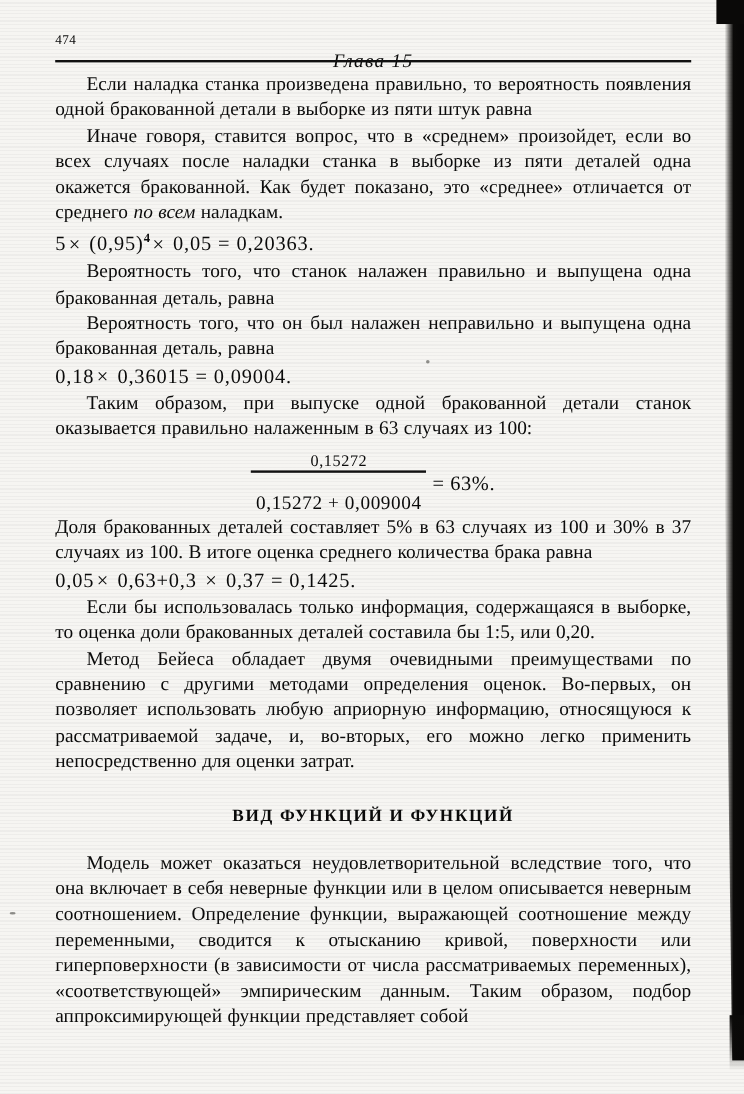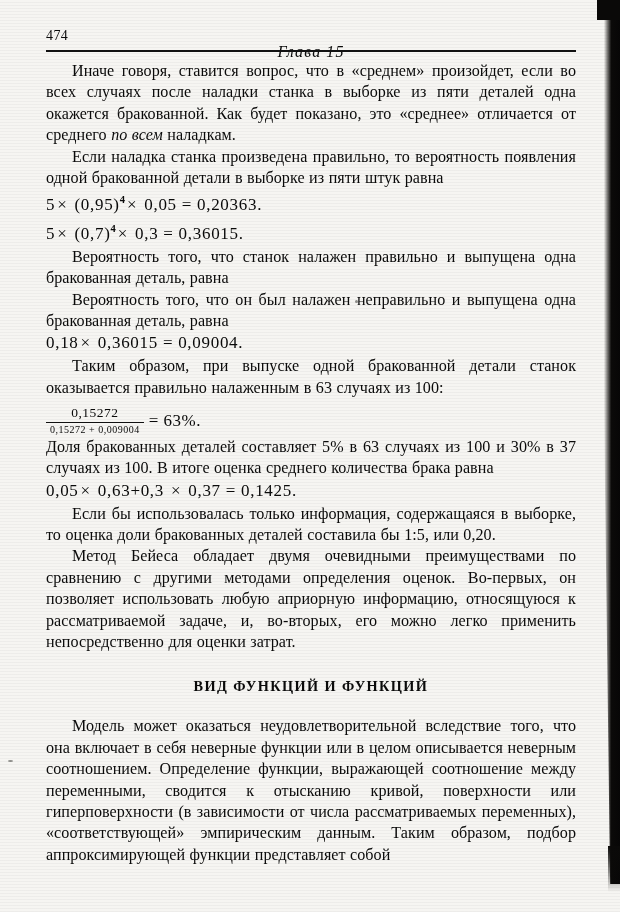--- a/index.html
+++ b/index.html
@@ -66,21 +66,21 @@
     position: absolute;
     left: 46px;
     top: 28px;
     width: 530px;
     height: 22px;
   }
   .folio {
     position: absolute;
     left: 0;
     top: 0;
-    font-size: 14px;
+    font-size: 11px;
     letter-spacing: .4px;
   }
   .running-head {
     position: absolute;
     left: 0;
     top: 15px;
     width: 530px;
     text-align: center;
     font-style: italic;
     font-size: 16px;
@@ -135,43 +135,45 @@
     vertical-align: super;
     font-weight: 700;
     letter-spacing: 0;
   }
   .op { padding: 0 2px; }
 
   
   .fraction-row {
     display: flex;
     align-items: center;
+    justify-content: center;
     font-size: 15px;
     line-height: 1.15;
   }
   .frac {
     display: inline-flex;
     flex-direction: column;
     align-items: center;
     margin-right: 3px;
   }
   .frac .num {
     font-size: 13.5px;
     letter-spacing: .5px;
     padding: 0 6px 1px 6px;
   }
   .frac .bar {
     width: 100%;
     height: 1.6px;
     background: #111;
   }
   .frac .den {
-    font-size: 10px;
+    font-size: 16px;
     letter-spacing: .5px;
     padding: 1px 4px 0 4px;
+    margin-top: 16px;
   }
   .frac-eq {
     font-size: 17px;
     letter-spacing: .5px;
     padding-left: 2px;
   }
 
   
   .section-heading {
     margin: 0;
@@ -197,28 +199,27 @@
 <div id="page">
 
   <div class="header">
     <span class="folio">474</span>
     <span class="running-head">Глава  15</span>
   </div>
   <div class="rule"></div>
 
   <div class="body">
 
+    <p class="para sp-before-4">Если наладка станка произведена правильно, то вероятность появления одной бракованной детали в выборке из пяти штук равна</p>
+
     <p class="para"><span>Иначе говоря, ставится вопрос, что в «среднем» произойдет, если во всех случаях после наладки станка в выборке из пяти деталей одна окажется бракованной. Как будет показано, это «среднее» отличается от среднего </span><em class="it">по всем</em><span> наладкам.</span></p>
 
-    <p class="para sp-before-4">Если наладка станка произведена правильно, то вероятность появления одной бракованной детали в выборке из пяти штук равна</p>
-
     <p class="formula sp-before-6"><span>5</span><span class="op">×</span>&nbsp;<span>(0,95)</span><sup>4</sup><span class="op">×</span>&nbsp;<span>0,05</span>&nbsp;<span>=</span>&nbsp;<span>0,20363.</span></p>
 
 
-    <p class="formula sp-before-6"><span>5</span><span class="op">×</span>&nbsp;<span>(0,7)</span><sup>4</sup><span class="op">×</span>&nbsp;<span>0,3</span>&nbsp;<span>=</span>&nbsp;<span>0,36015.</span></p>
 
     <p class="para sp-before-8">Вероятность того, что станок налажен правильно и выпущена одна бракованная деталь, равна</p>
 
 
     <p class="para sp-before-8">Вероятность того, что он был налажен неправильно и выпущена одна бракованная деталь, равна</p>
 
     <p class="formula sp-before-6"><span>0,18</span><span class="op">×</span>&nbsp;<span>0,36015</span>&nbsp;<span>=</span>&nbsp;<span>0,09004.</span></p>
 
     <p class="para sp-before-8">Таким образом, при выпуске одной бракованной детали станок оказывается правильно налаженным в 63 случаях из 100:</p>
 

